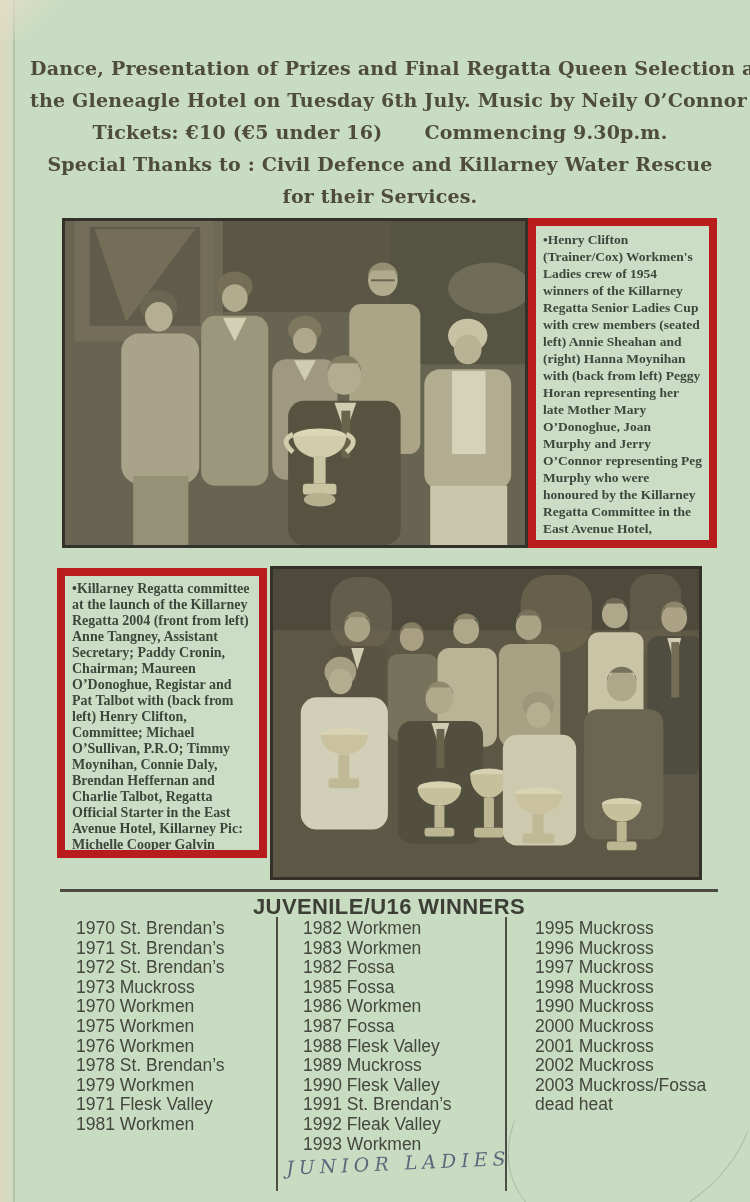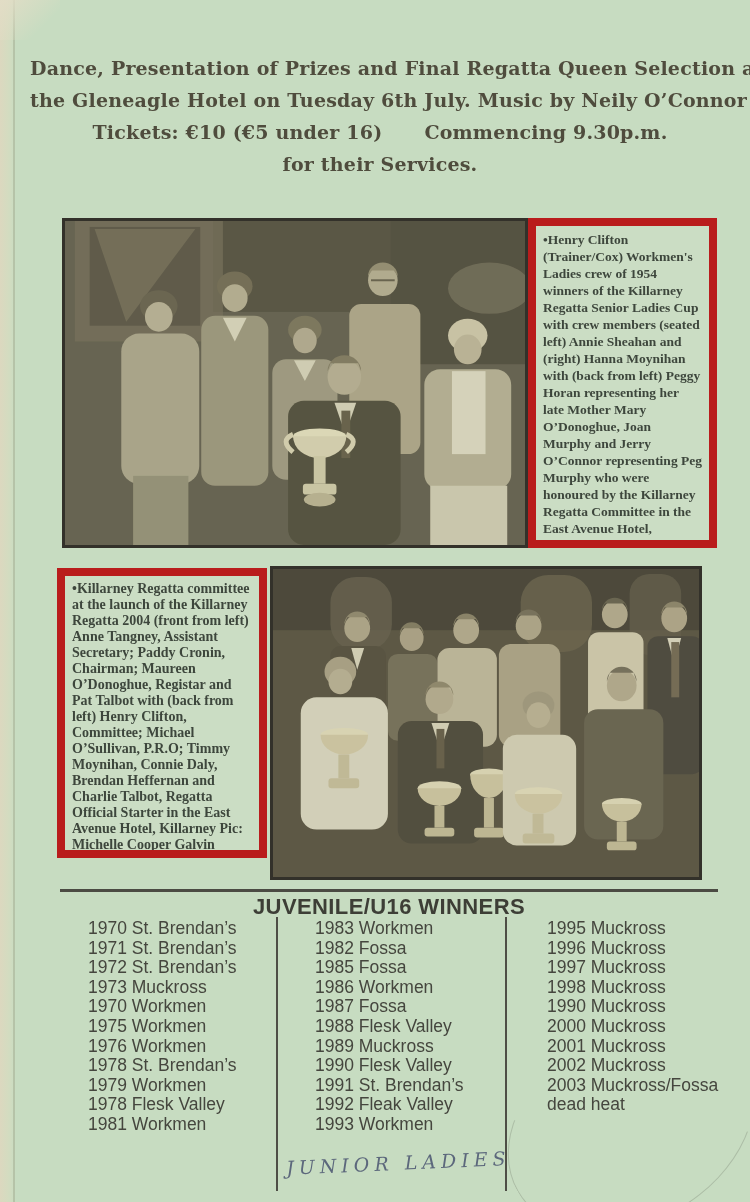--- a/index.html
+++ b/index.html
@@ -43,21 +43,21 @@
 
   
   .rule{position:absolute;left:60px;top:889px;width:658px;height:2.5px;background:#4b4b43;}
   .winners-title{
     position:absolute;left:60px;top:894px;width:658px;text-align:center;
     font-size:22px;font-weight:bold;color:#3d3e36;letter-spacing:.4px;
   }
   .divider{position:absolute;top:917px;width:2px;height:274px;background:#4e4e46;}
   #divider1{left:276px;}
   #divider2{left:505px;}
-  .winner-col{position:absolute;top:919px;font-size:17.5px;line-height:19.6px;color:#45463e;margin-left:12px;}
+  .winner-col{position:absolute;top:919px;font-size:17.5px;line-height:19.6px;color:#45463e;}
   #col1{left:76px;width:195px;}
   #col2{left:303px;width:198px;}
   #col3{left:535px;width:185px;}
   .winner-row{white-space:nowrap;}
 
   
   .handwriting{
     position:absolute;left:286px;top:1152px;width:220px;
     font-family:"DejaVu Serif",serif;font-style:italic;
     font-size:19px;letter-spacing:5px;color:#4a5470;
@@ -78,20 +78,21 @@
   <div class="paper-edge"></div>
   <div class="paper-edge-line"></div>
   <div class="corner-shade"></div>
 
   <div class="header-block">
     <div class="hline">Dance, Presentation of Prizes and Final Regatta Queen Selection at</div>
     <div class="hline">the Gleneagle Hotel on Tuesday 6th July. Music by Neily O’Connor</div>
     <div class="hline">
       <span>Tickets: €10 (€5 under 16)</span><span class="hspacer"></span><span>Commencing 9.30p.m.</span>
     </div>
+    <div class="hline">Special Thanks to : Civil Defence and Killarney Water Rescue</div>
     <div class="hline">for their Services.</div>
   </div>
 
   <div class="photo" id="photo1">
     <svg viewBox="0 0 466 328" preserveAspectRatio="none">
       <rect width="466" height="328" fill="#5a5343"></rect>
       <rect x="150" y="0" width="190" height="92" fill="#4a4334"></rect>
       <rect x="330" y="0" width="136" height="145" fill="#453e30"></rect>
       <rect x="10" y="0" width="150" height="122" fill="#6e6450" opacity="0.7"></rect>
       <rect x="25" y="6" width="112" height="100" fill="#51483a"></rect>
@@ -229,24 +230,25 @@
   <div class="winner-col" id="col1">
       <div class="winner-row">1970 St. Brendan’s</div>
       <div class="winner-row">1971 St. Brendan’s</div>
       <div class="winner-row">1972 St. Brendan’s</div>
       <div class="winner-row">1973 Muckross</div>
       <div class="winner-row">1970 Workmen</div>
       <div class="winner-row">1975 Workmen</div>
       <div class="winner-row">1976 Workmen</div>
       <div class="winner-row">1978 St. Brendan’s</div>
       <div class="winner-row">1979 Workmen</div>
-      <div class="winner-row">1978 Flesk Valley</div>
+      <div class="winner-row">1971 Flesk Valley</div>
       <div class="winner-row">1981 Workmen</div>
     </div>
   <div class="winner-col" id="col2">
+      <div class="winner-row">1982 Workmen</div>
       <div class="winner-row">1983 Workmen</div>
       <div class="winner-row">1982 Fossa</div>
       <div class="winner-row">1985 Fossa</div>
       <div class="winner-row">1986 Workmen</div>
       <div class="winner-row">1987 Fossa</div>
       <div class="winner-row">1988 Flesk Valley</div>
       <div class="winner-row">1989 Muckross</div>
       <div class="winner-row">1990 Flesk Valley</div>
       <div class="winner-row">1991 St. Brendan’s</div>
       <div class="winner-row">1992 Fleak Valley</div>

